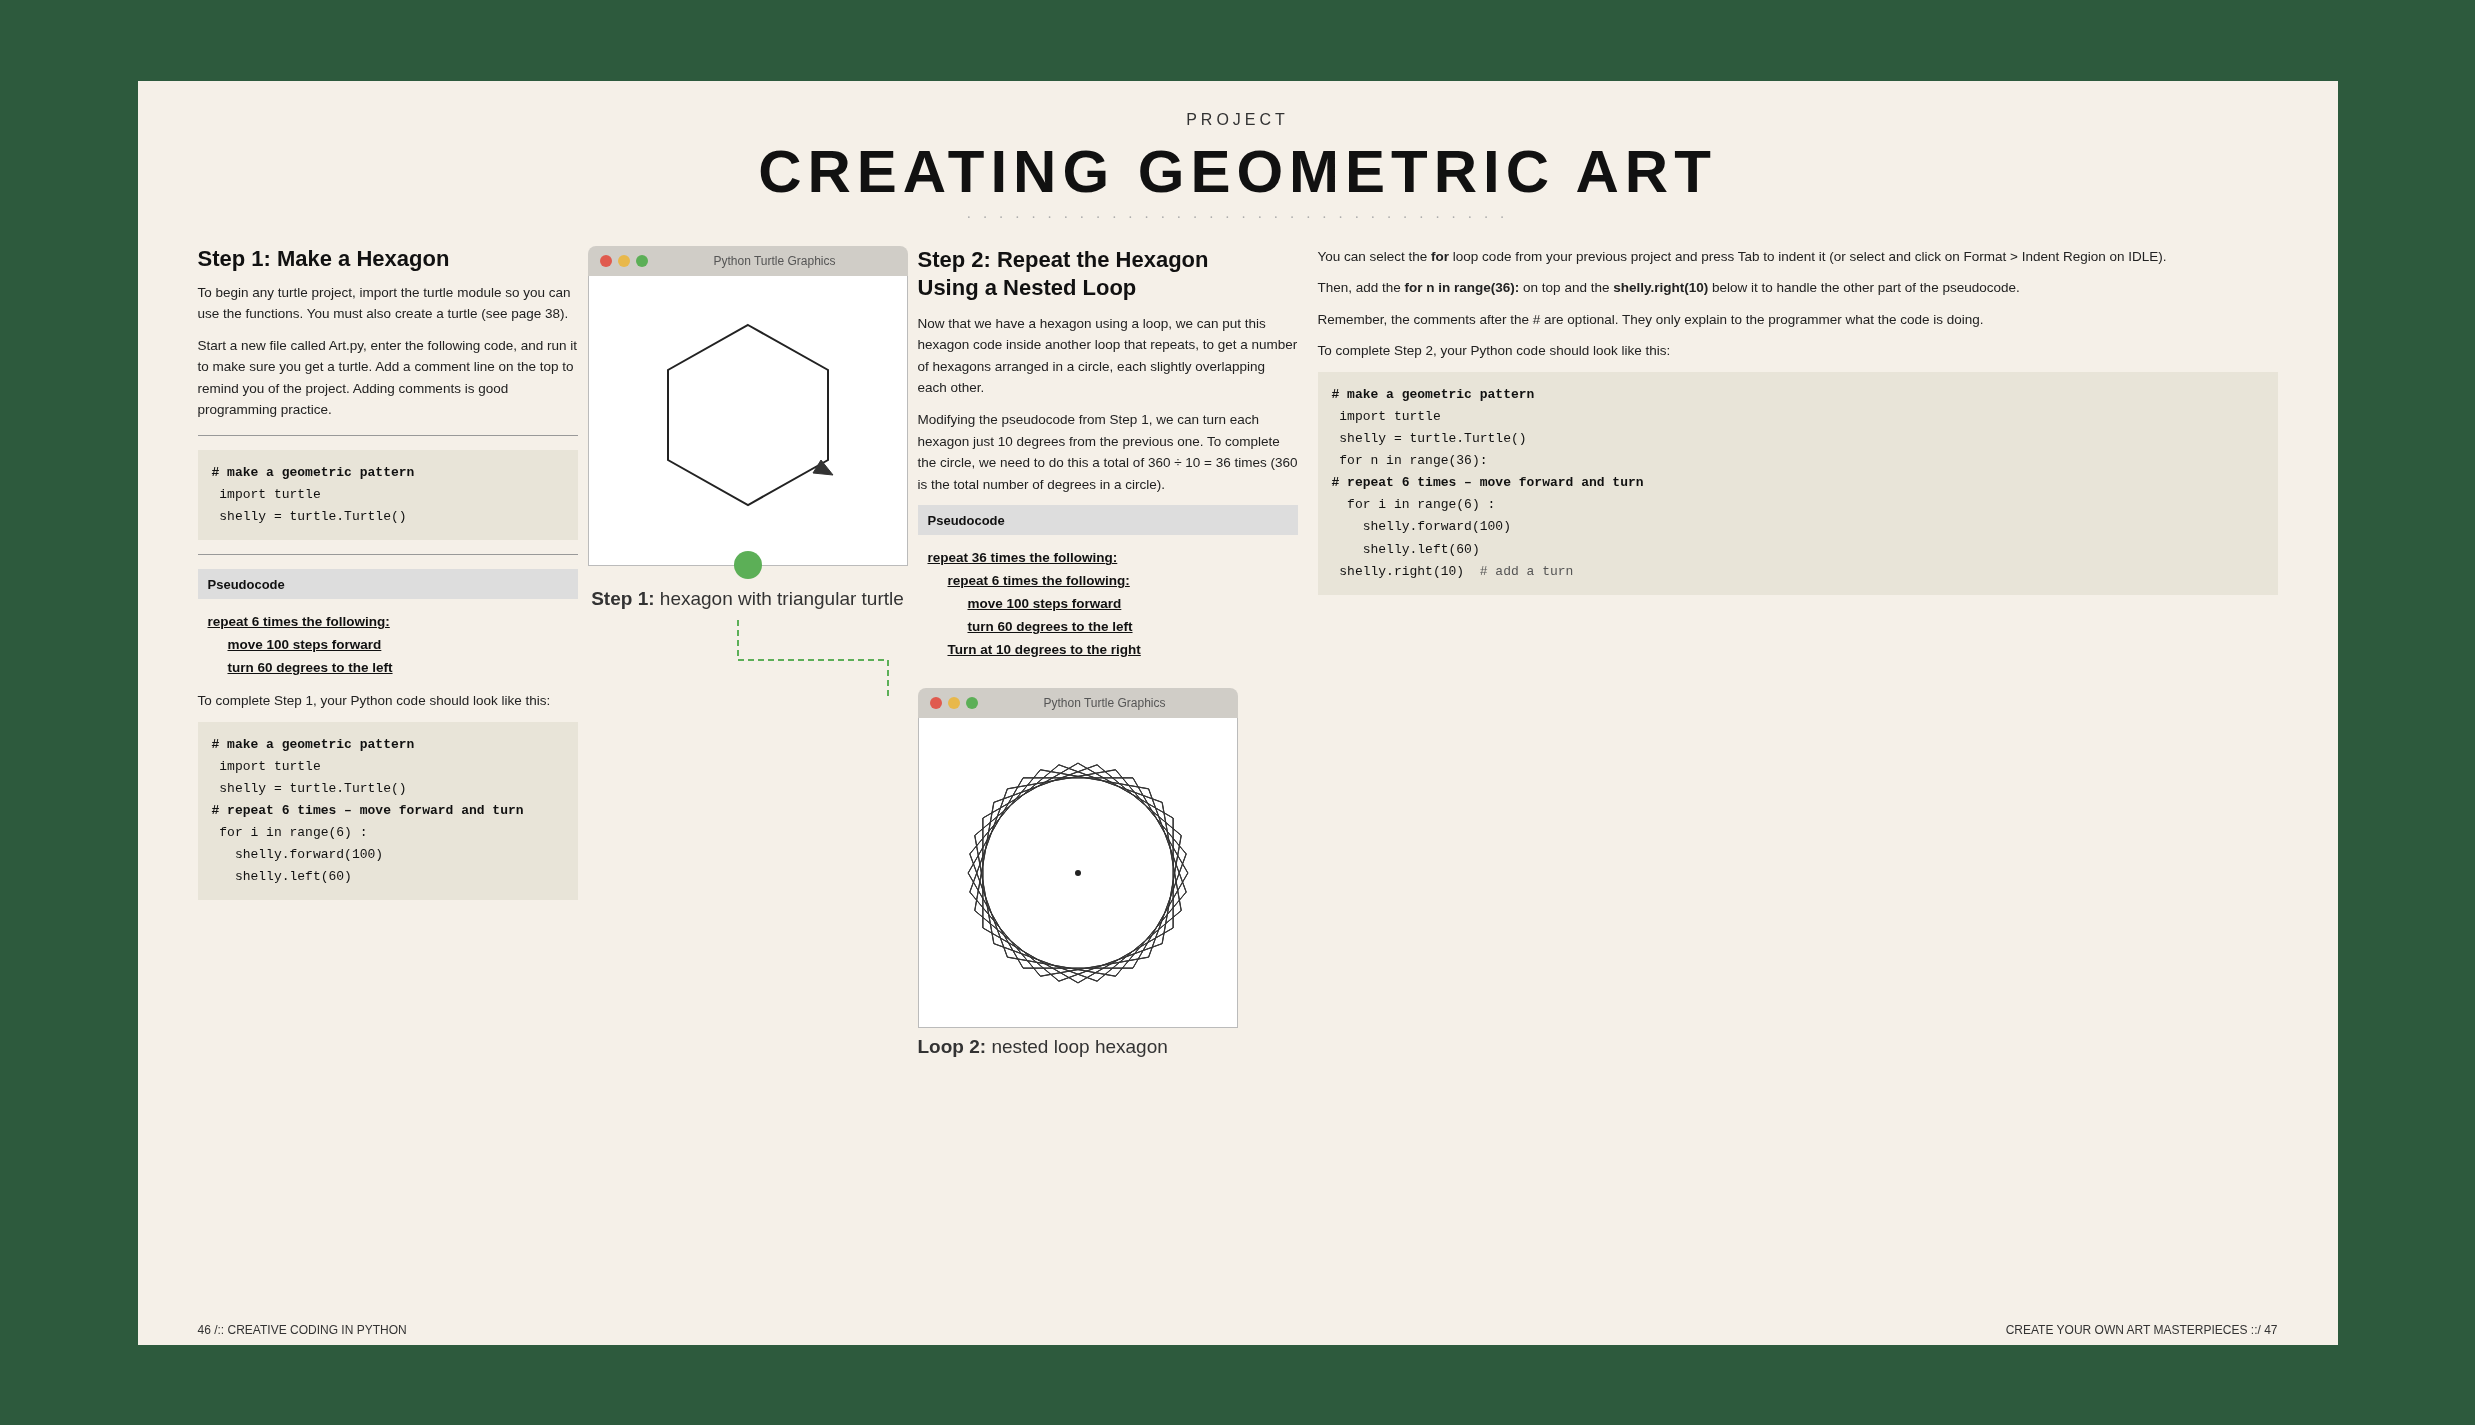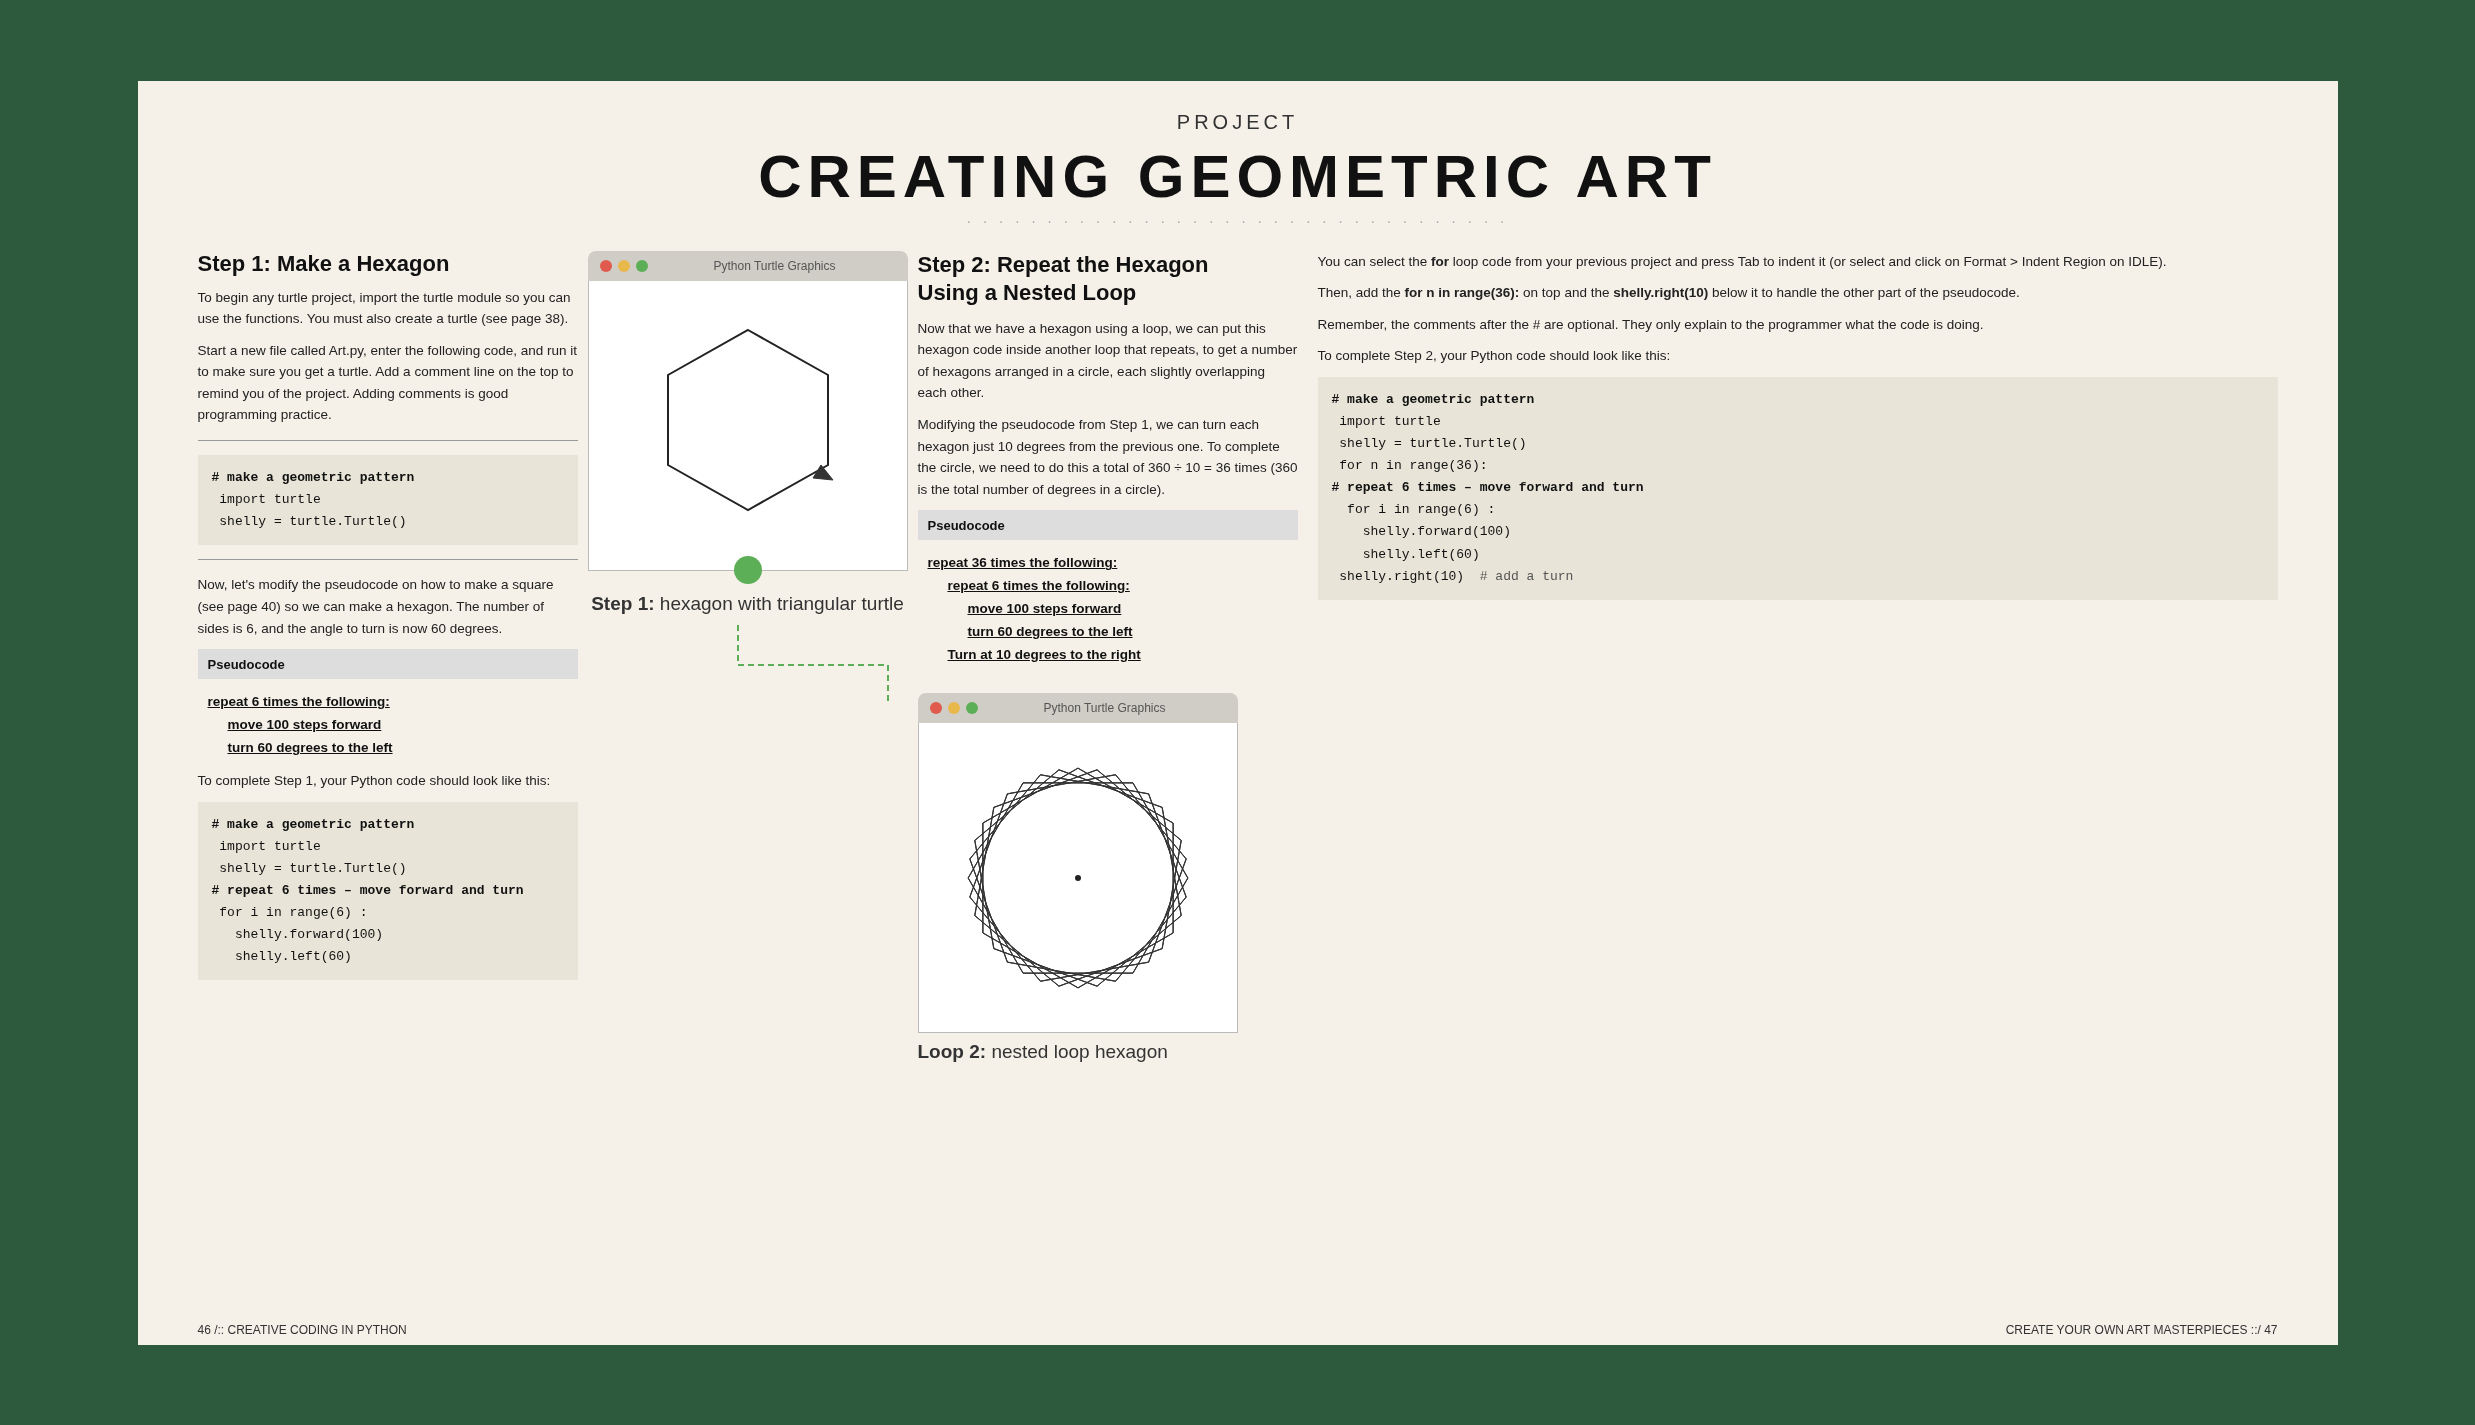--- a/index.html
+++ b/index.html
@@ -36,21 +36,21 @@
       display: flex;
       flex-direction: column;
       padding: 0 60px;
     }
     .header {
       text-align: center;
       padding: 30px 0 10px;
     }
     .header .project-label {
       font-family: Arial, sans-serif;
-      font-size: 20px;
+      font-size: 16px;
       letter-spacing: 4px;
       color: #333;
       text-transform: uppercase;
     }
     .header .main-title {
       font-family: Arial, sans-serif;
       font-size: 60px;
       font-weight: 900;
       letter-spacing: 6px;
       color: #111;
@@ -262,21 +262,20 @@
         <h2 class="step-title">Step 1: Make a Hexagon</h2>
         <p class="body-text">To begin any turtle project, import the turtle module so you can use the functions. You must also create a turtle (see page 38).</p>
         <p class="body-text">Start a new file called Art.py, enter the following code, and run it to make sure you get a turtle. Add a comment line on the top to remind you of the project. Adding comments is good programming practice.</p>
         <hr class="divider">
         <div class="code-block">
           <div class="code-line code-bold"># make a geometric pattern</div>
           <div class="code-line"> import turtle</div>
           <div class="code-line"> shelly = turtle.Turtle()</div>
         </div>
         <hr class="divider">
-        <p class="body-text">Now, let's modify the pseudocode on how to make a square (see page 40) so we can make a hexagon. The number of sides is 6, and the angle to turn is now 60 degrees.</p>
 
         <div>
           <div class="pseudocode-block">
             <span class="pseudo-title">Pseudocode</span>
           </div>
           <div class="pseudocode-content">
             <div class="pseudo-line bold">repeat 6 times the following:</div>
             <div class="pseudo-line bold indent1">move 100 steps forward</div>
             <div class="pseudo-line bold indent1">turn 60 degrees to the left</div>
           </div>

